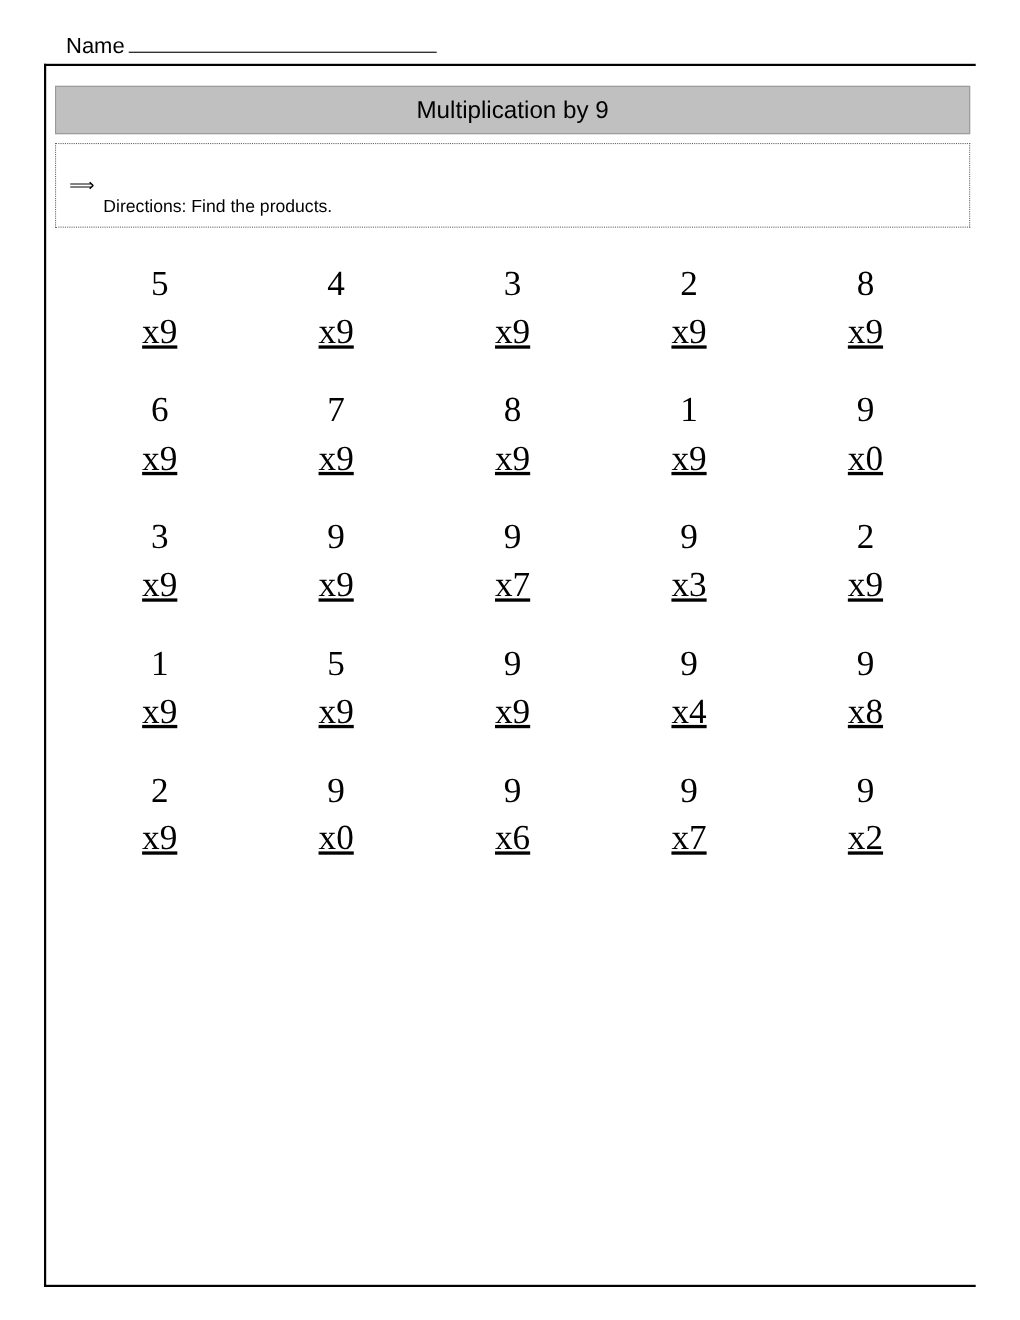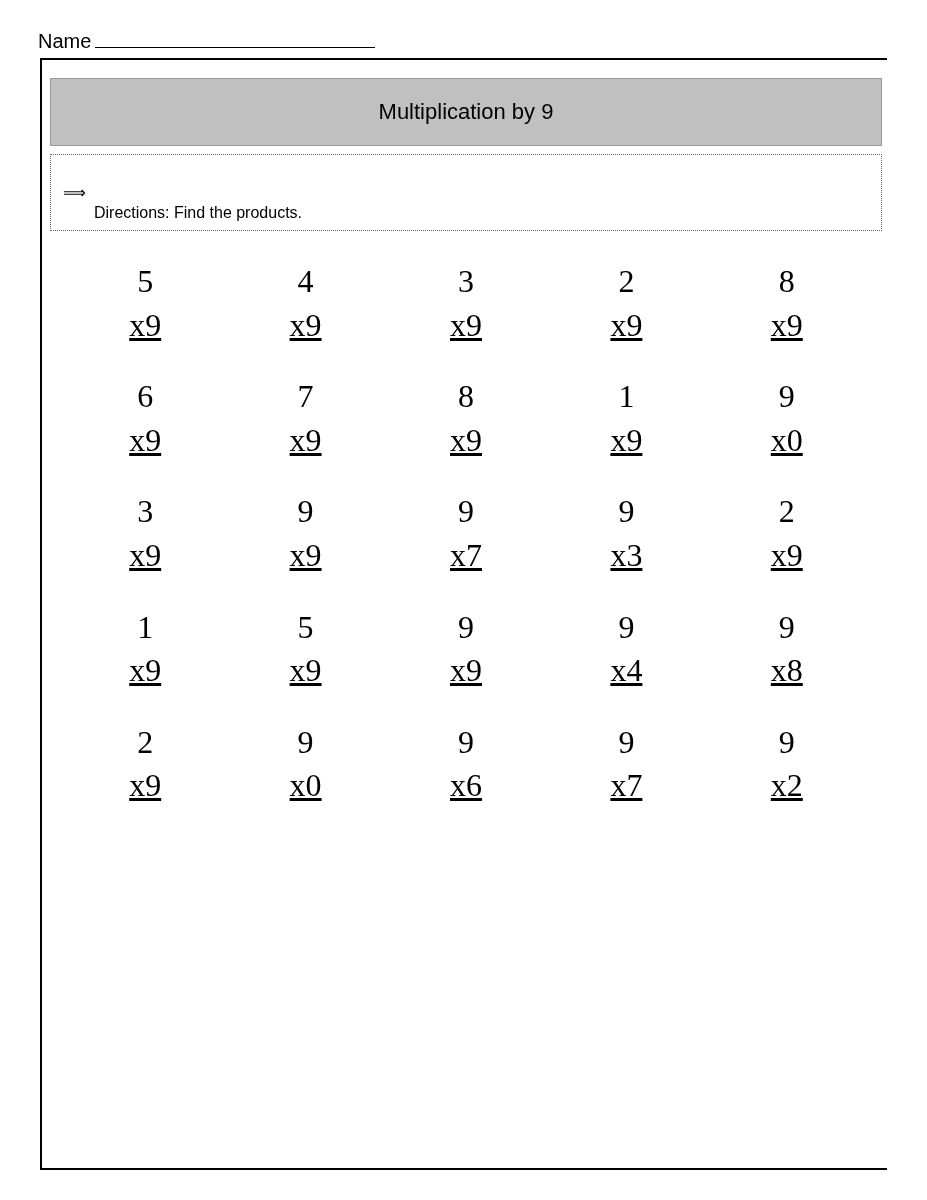--- a/index.html
+++ b/index.html
@@ -48,21 +48,21 @@
       top: 58px;
       bottom: 30px;
       left: 40px;
       width: 2px;
       background: #000;
     }
 
     .name-line {
       position: absolute;
       top: 28px;
-      left: 38px;
+      left: 60px;
       display: flex;
       align-items: baseline;
       gap: 0;
     }
 
     .name-label {
       font-family: Arial, sans-serif;
       font-size: 20px;
       font-weight: normal;
     }
@@ -81,21 +81,21 @@
       top: 68px;
       left: 50px;
       right: 45px;
       bottom: 40px;
     }
 
     .title-box {
       background: #c0c0c0;
       border: 1px solid #999;
       text-align: center;
-      padding: 20px 10px;
+      padding: 8px 10px;
       margin: 10px 0 8px 0;
     }
 
     .title-text {
       font-family: Arial, sans-serif;
       font-size: 22px;
       font-weight: normal;
     }
 
     .directions-box {

